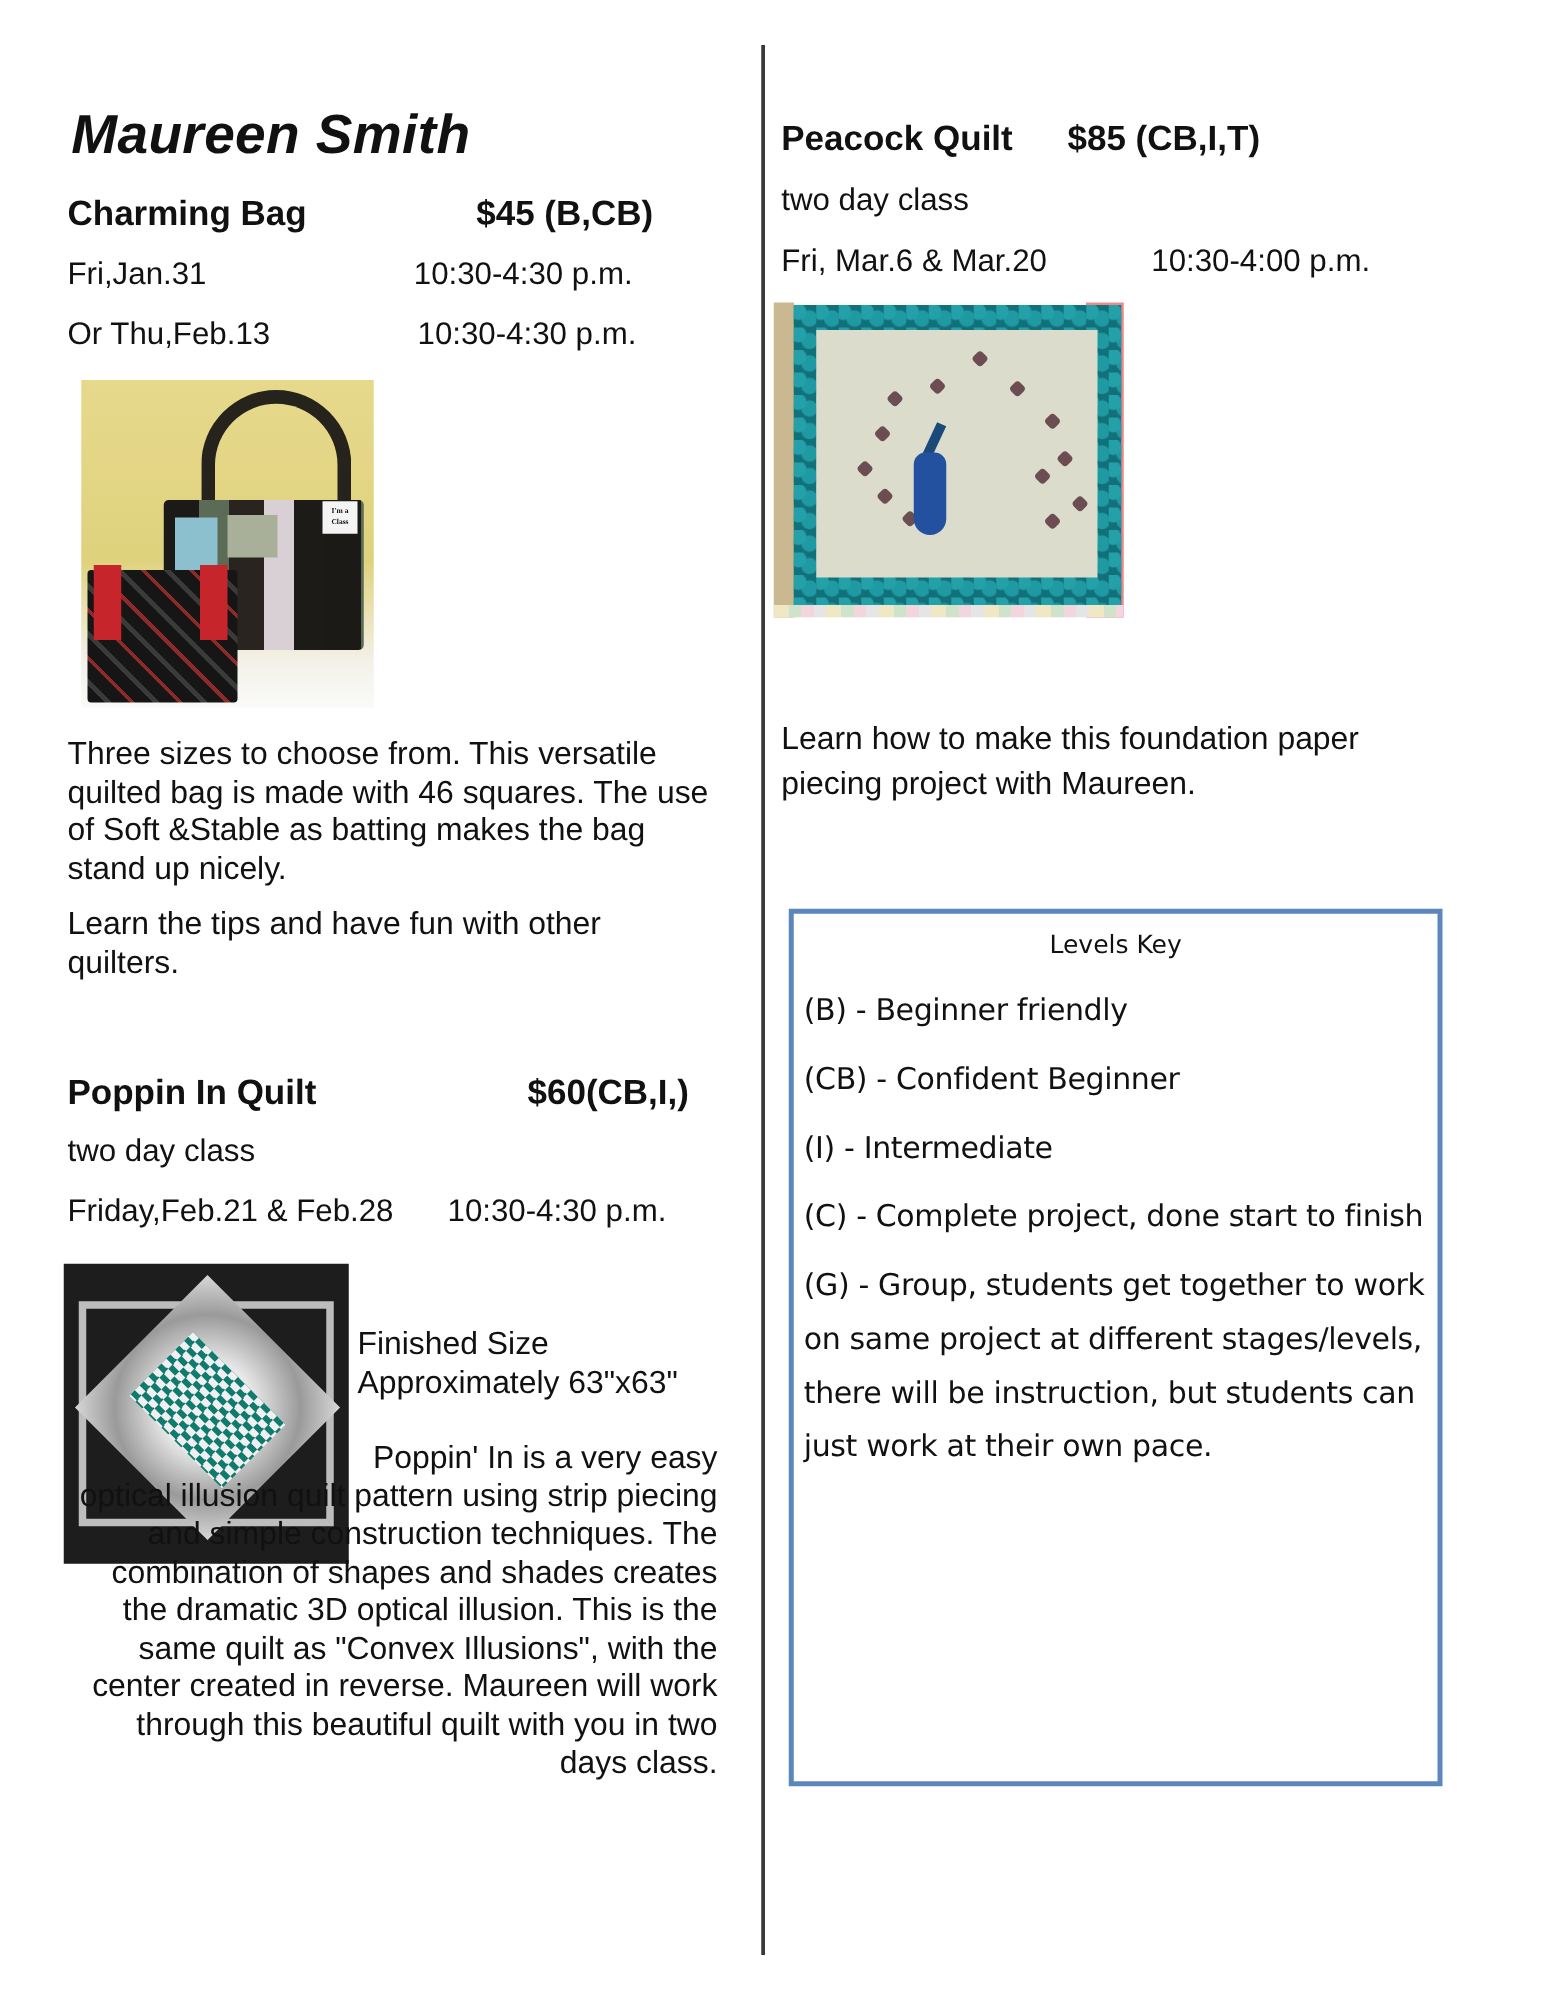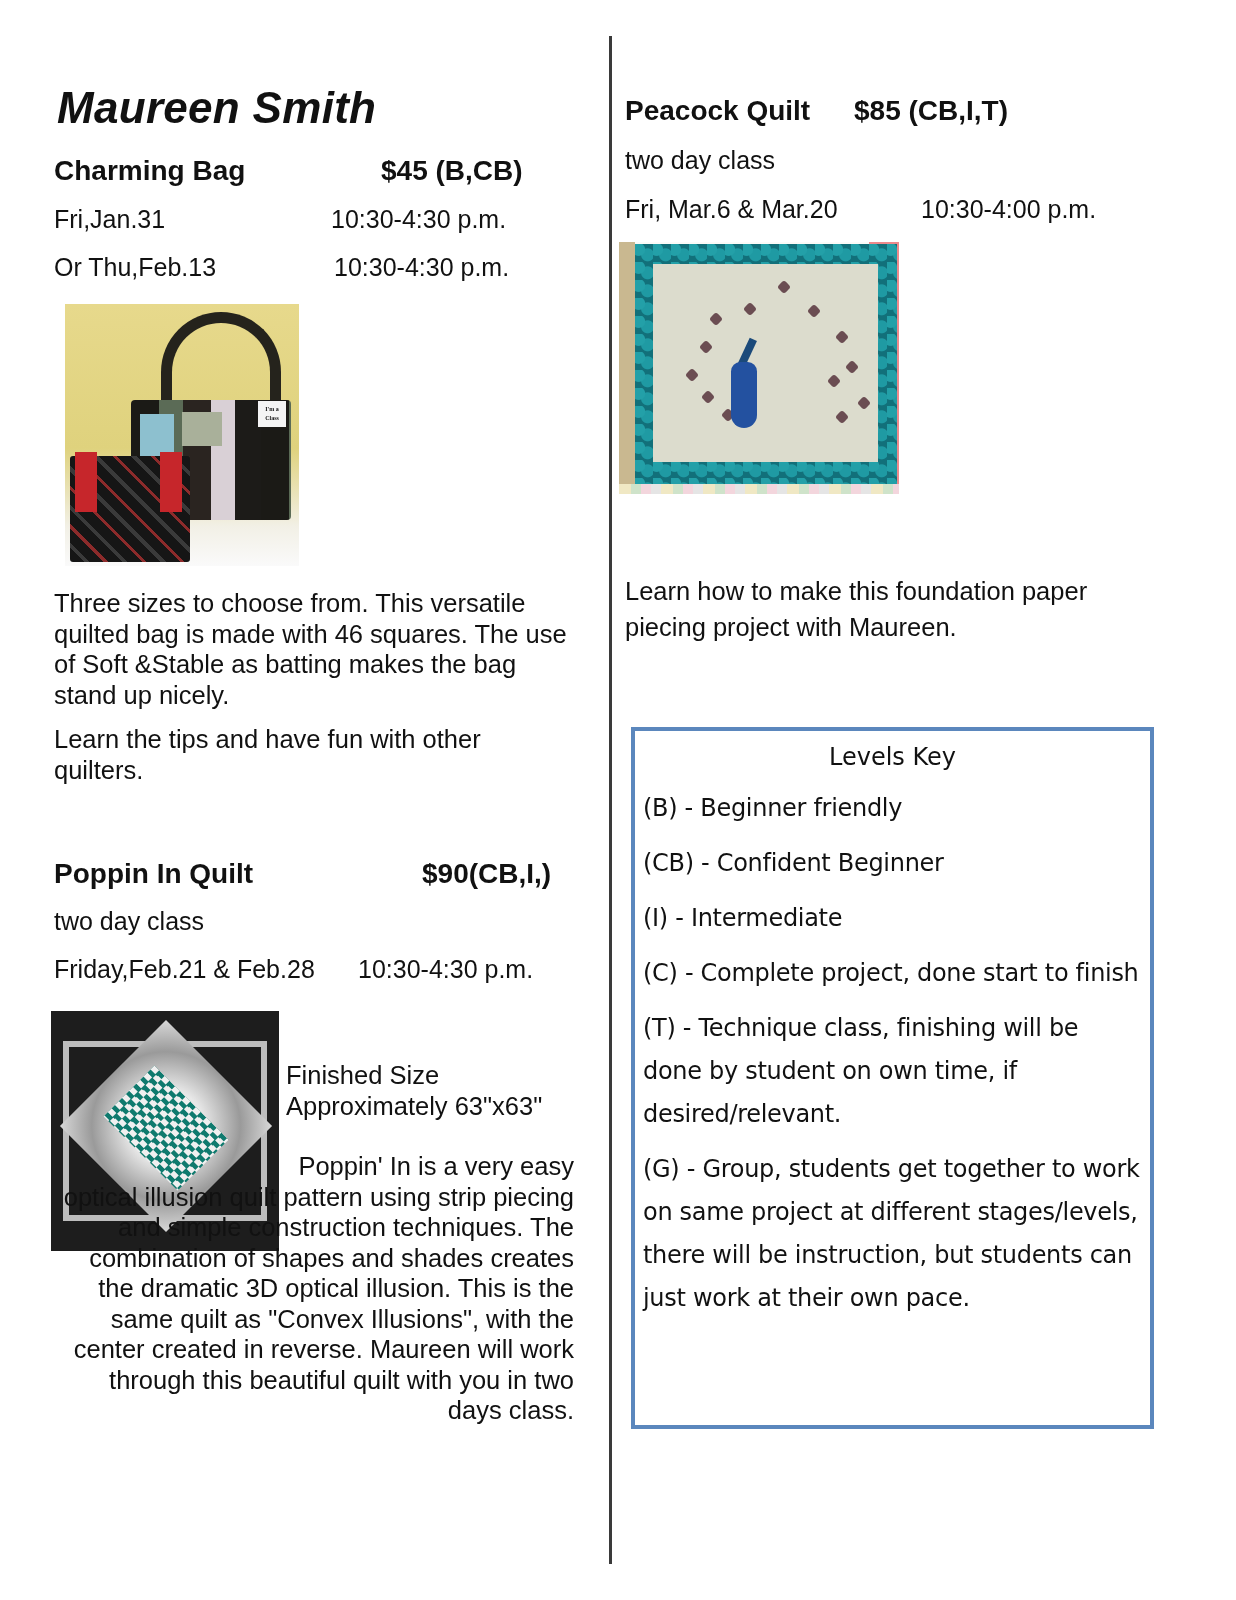--- a/index.html
+++ b/index.html
@@ -61,21 +61,21 @@
       background: repeating-conic-gradient(#0f7a6e 0 25%, #f0f0f0 0 50%) 0 0/14px 14px; }
 
     
     .levels-box {
       position: absolute; left: 631px; top: 727px; width: 523px; height: 702px;
       border: 4px solid #5b87bd; box-sizing: border-box;
       font-family: "DejaVu Sans", sans-serif;
     }
     .levels-title {
       position: absolute; left: 0; right: 0; top: 12px; text-align: center;
-      font-size: 24px; color: #111;
+      font-size: 20px; color: #111;
     }
     .levels-list { position: absolute; left: 8px; right: 8px; top: 56px; }
     .levels-item { font-size: 24px; line-height: 43px; margin-bottom: 12px; color: #111; letter-spacing: -0.3px; }
   </style>
 </head>
 <body>
 
 <div class="divider"></div>
 
 <div class="abs title">Maureen Smith</div>
@@ -95,21 +95,21 @@
   <div class="b2"></div>
   <div class="r1"></div>
   <div class="r2"></div>
   <div class="tag">I'm a Class</div>
 </div>
 
 <div class="abs para" style="left:54px; top:588px; width:520px;">Three sizes to choose from. This versatile quilted bag is made with 46 squares. The use of Soft &amp;Stable as batting makes the bag stand up nicely.</div>
 <div class="abs para" style="left:54px; top:724px; width:500px;">Learn the tips and have fun with other quilters.</div>
 
 <div class="abs h3" style="left:54px; top:858px;">Poppin In Quilt</div>
-<div class="abs h3" style="left:422px; top:858px;">$90(CB,I,)</div>
+<div class="abs h3" style="left:422px; top:858px;">$60(CB,I,)</div>
 <div class="abs t" style="left:54px; top:907px;">two day class</div>
 <div class="abs t" style="left:54px; top:955px;">Friday,Feb.21 &amp; Feb.28</div>
 <div class="abs t" style="left:358px; top:955px;">10:30-4:30 p.m.</div>
 
 <div class="img poppin-photo">
   <div class="frame"></div>
   <div class="dia1"></div>
   <div class="dia2"></div>
 </div>
 
@@ -147,16 +147,15 @@
 
 <div class="abs para" style="left:625px; top:533px; width:500px; line-height:36px;margin-top:40px;">Learn how to make this foundation paper piecing project with Maureen.</div>
 
 <div class="levels-box">
   <div class="levels-title">Levels Key</div>
   <div class="levels-list">
     <div class="levels-item">(B) - Beginner friendly</div>
     <div class="levels-item">(CB) - Confident Beginner</div>
     <div class="levels-item">(I) - Intermediate</div>
     <div class="levels-item">(C) - Complete project, done start to finish</div>
-    <div class="levels-item">(T) - Technique class, finishing will be done by student on own time, if desired/relevant.</div>
     <div class="levels-item">(G) - Group, students get together to work on same project at different stages/levels, there will be instruction, but students can just work at their own pace.</div>
   </div>
 </div>
 
 </body></html>

